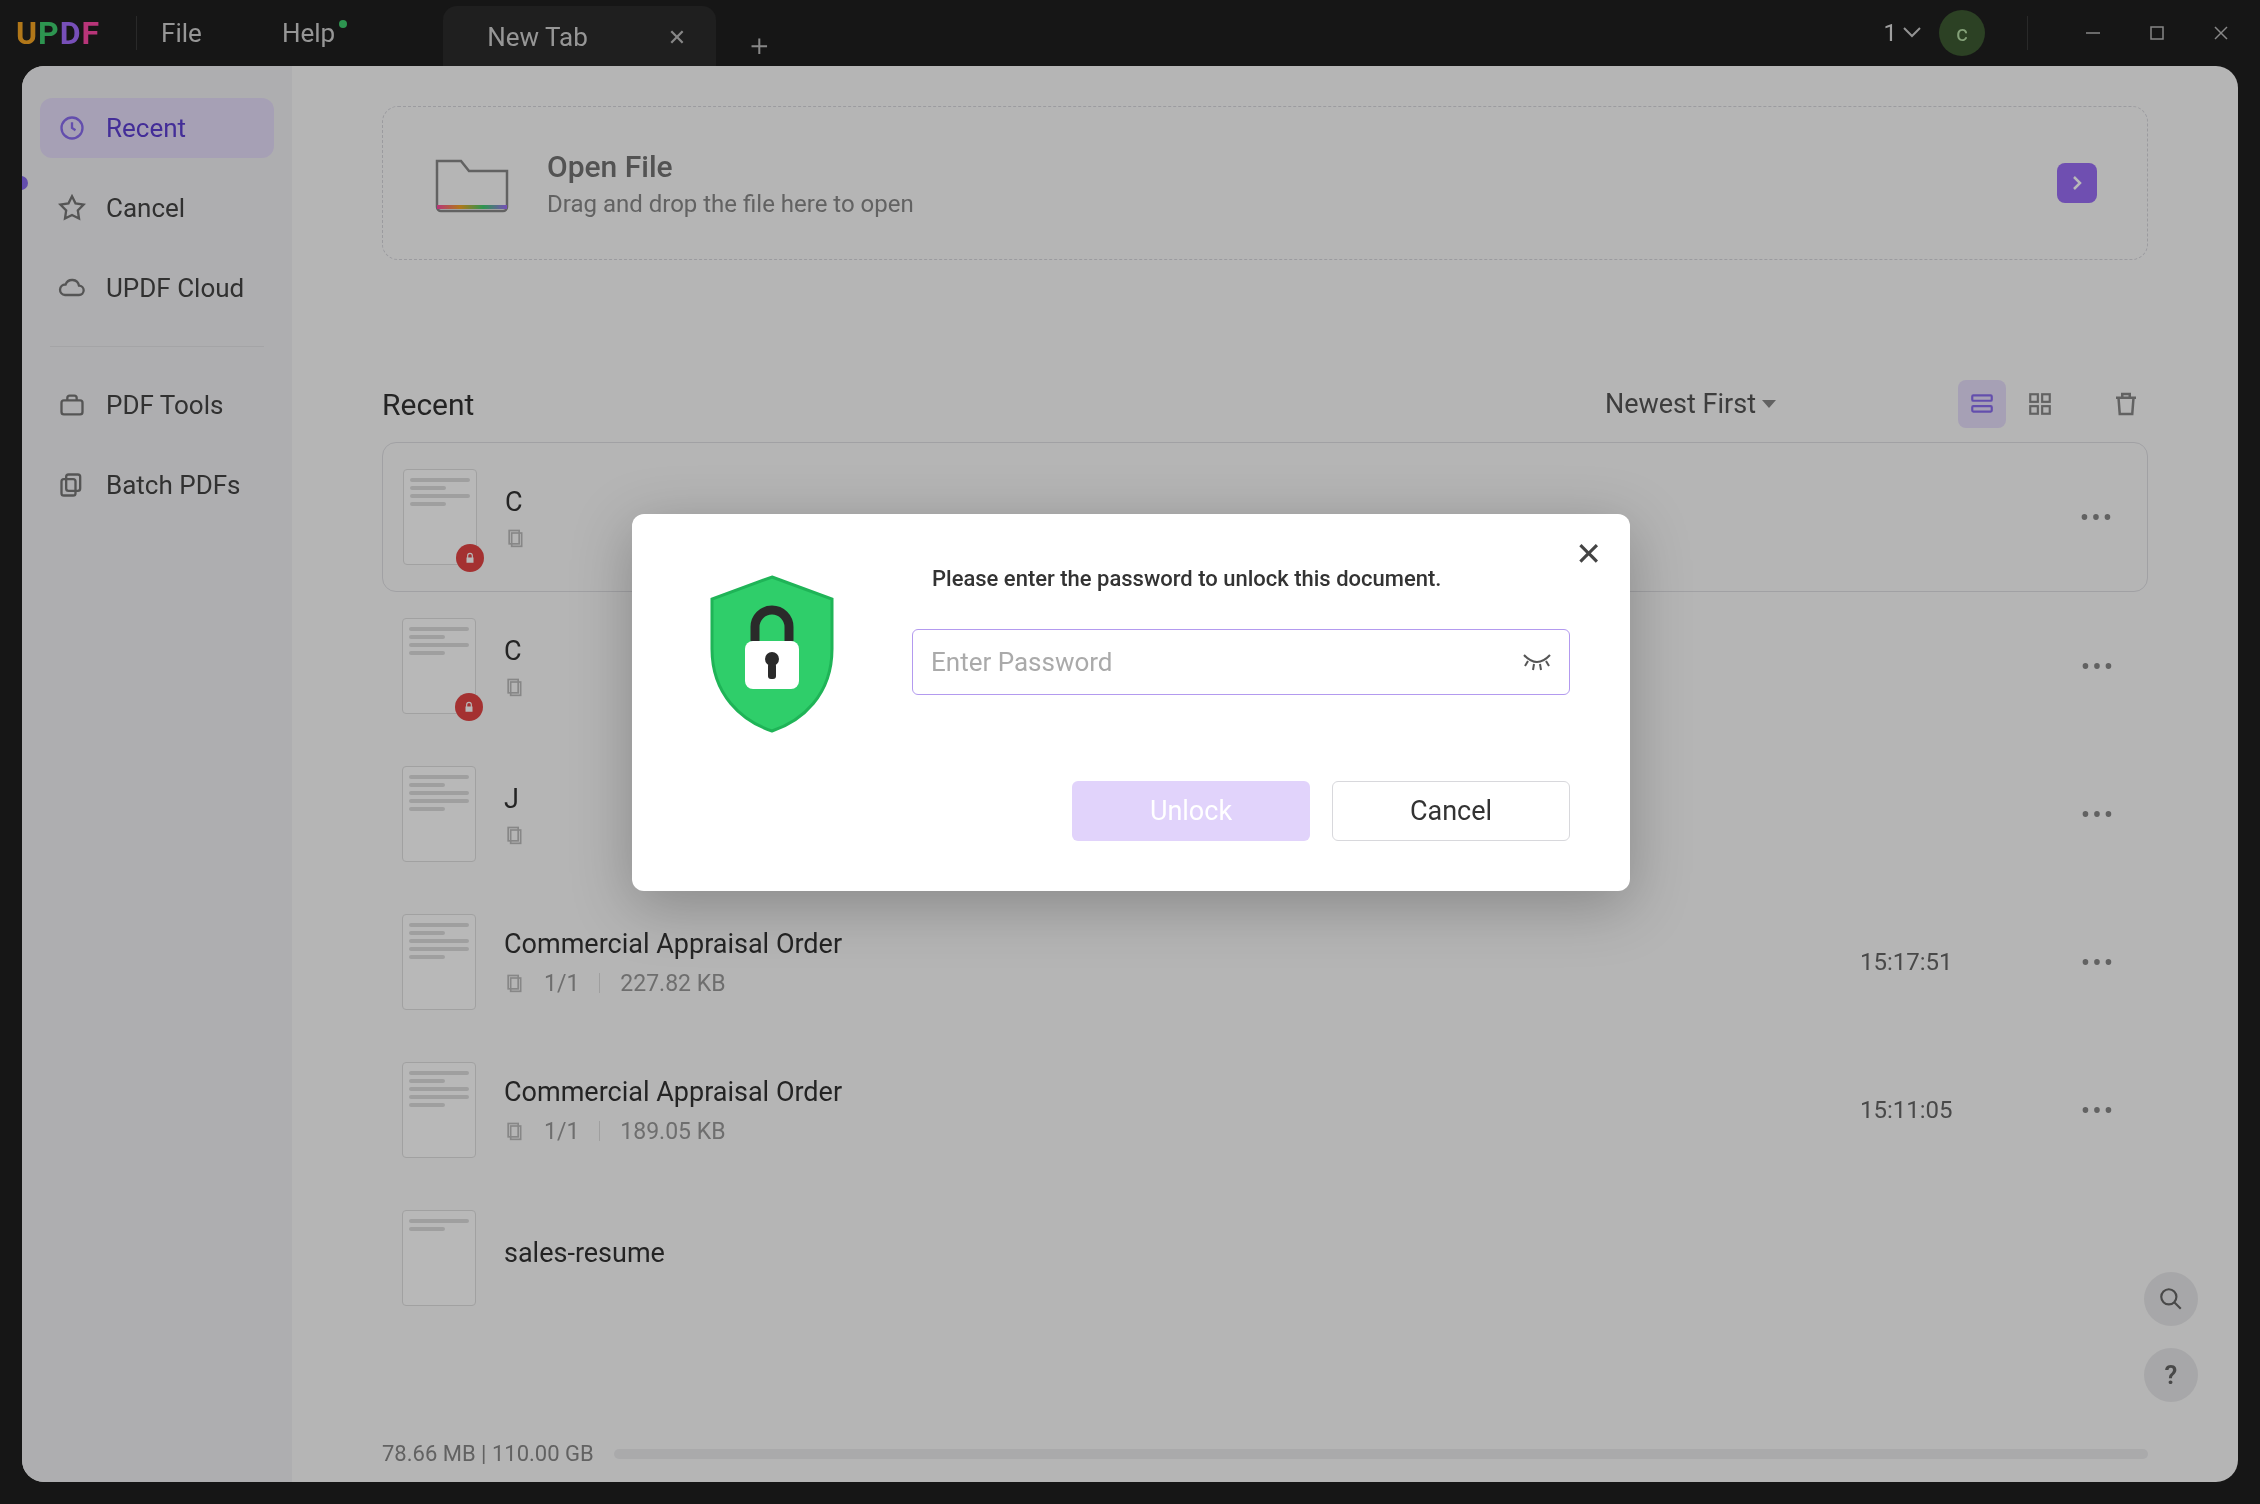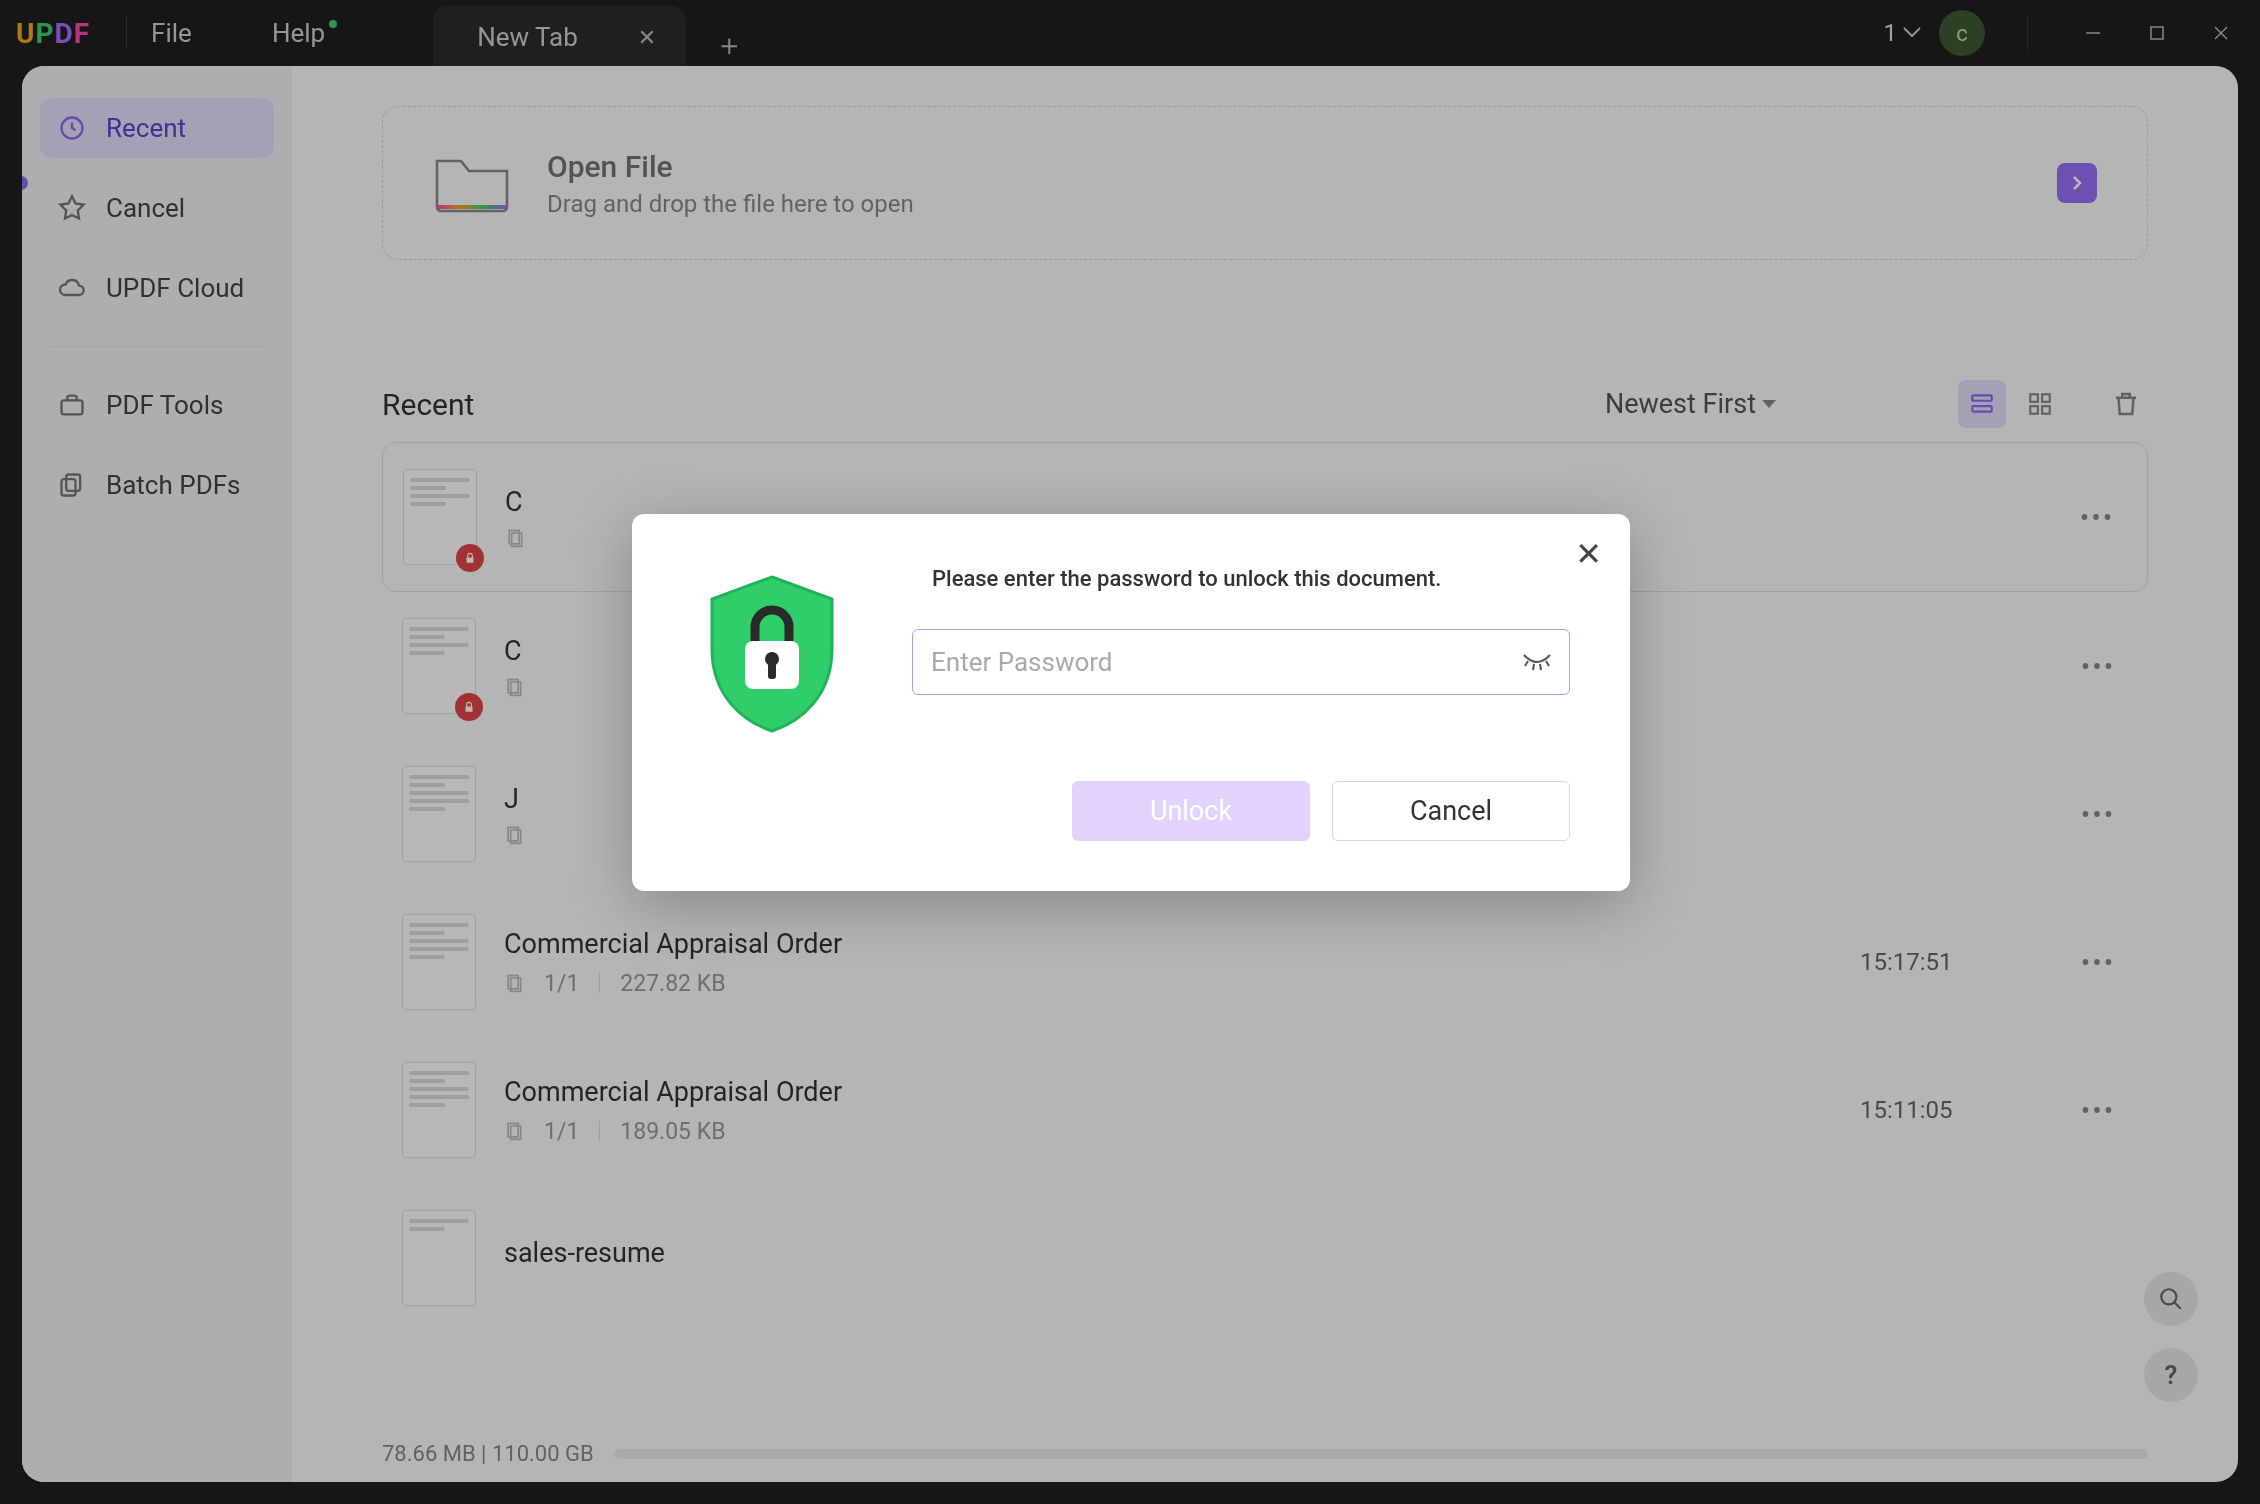--- a/index.html
+++ b/index.html
@@ -1,29 +1,29 @@
 <!DOCTYPE html>
 <html><head>
 <meta charset="utf-8">
 <style>
 * { margin: 0; padding: 0; box-sizing: border-box; font-family: -apple-system, BlinkMacSystemFont, "Segoe UI", Roboto, sans-serif; }
 body { width: 2260px; height: 1504px; background: #1f1f1f; overflow: hidden; position: relative; }
 
 
 .titlebar { height: 66px; background: #1f1f1f; display: flex; align-items: center; padding: 0 16px; color: #c0c0c0; }
-.logo { font-weight: 700; font-size: 28px; letter-spacing: 1px; margin-right: 12px; }
+.logo { font-weight: 700; font-size: 32px; letter-spacing: 1px; margin-right: 12px; }
 .logo .u { color: #f5a623; }
 .logo .p { color: #3fcf6f; }
 .logo .d { color: #a56eff; }
 .logo .f { color: #ff4aa8; }
 .tb-sep { width: 1px; height: 34px; background: #3a3a3a; margin: 0 24px; }
 .tb-menu { font-size: 26px; color: #d0d0d0; margin-right: 80px; cursor: pointer; }
 .help-dot { width: 8px; height: 8px; background: #3fcf6f; border-radius: 50%; display: inline-block; position: relative; top: -14px; left: 4px; }
 .tab-strip { display: flex; align-items: flex-end; height: 66px; margin-left: 20px; gap: 0; }
-.tab { background: #2b2b2b; border-radius: 14px 14px 0 0; padding: 16px 30px 14px 44px; display: flex; align-items: center; gap: 60px; color: #d0d0d0; font-size: 26px; }
+.tab { background: #2b2b2b; border-radius: 14px 14px 0 0; padding: 16px 30px 14px 44px; display: flex; align-items: center; gap: 80px; color: #d0d0d0; font-size: 26px; }
 .tab .close { font-size: 22px; color: #bbb; cursor: pointer; }
 .new-tab { margin-left: 28px; color: #bbb; font-size: 30px; cursor: pointer; }
 .tb-right { margin-left: auto; display: flex; align-items: center; gap: 18px; }
 .tab-count { color: #ddd; font-size: 24px; display: flex; align-items: center; gap: 6px; }
 .avatar { width: 46px; height: 46px; background: #3d5a32; color: #b8e0a8; border-radius: 50%; display: flex; align-items: center; justify-content: center; font-size: 22px; }
 .win-btn { width: 46px; height: 46px; color: #bbb; display: flex; align-items: center; justify-content: center; font-size: 20px; }
 .win-btn svg { width: 20px; height: 20px; stroke: #bbb; fill: none; stroke-width: 1.5; }
 
 
 .surface { position: absolute; top: 66px; left: 22px; right: 22px; bottom: 22px; background: #fbfbfb; border-radius: 22px; display: flex; overflow: hidden; }

